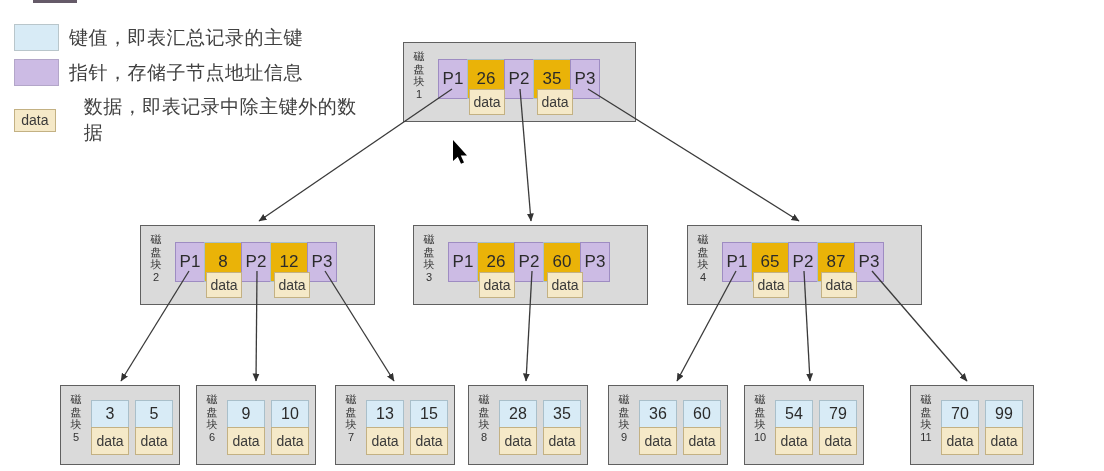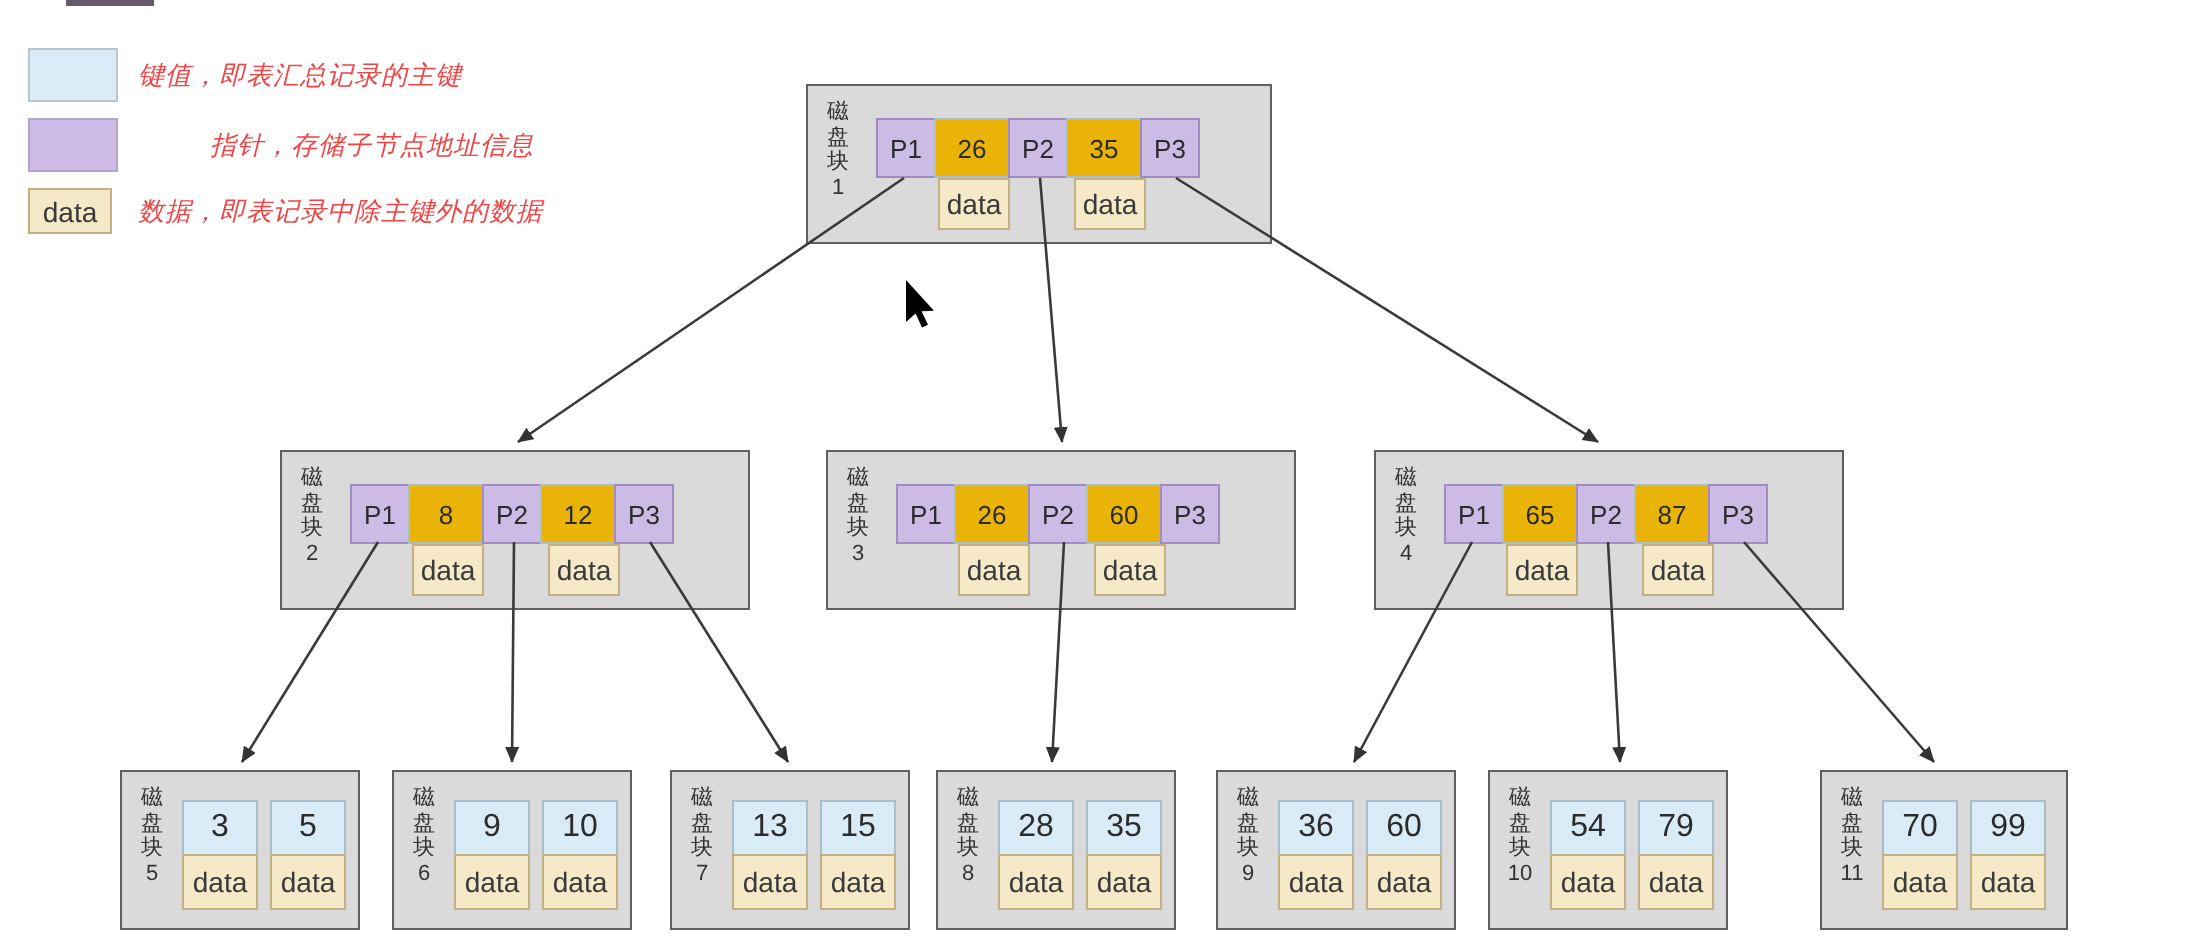--- a/index.html
+++ b/index.html
@@ -6,44 +6,44 @@
   body {
     width:1104px; height:471px; position:relative; overflow:hidden;
     background:#ffffff;
     font-family:"Liberation Sans","DejaVu Sans",sans-serif;
     color:#2f2f2f;
   }
   
   .legend { position:absolute; left:14px; top:24px; width:360px; height:100px; }
   .lrow { position:absolute; left:0; display:flex; align-items:center; }
   .lrow1 { top:0; }
-  .lrow2 { top:35px;gap:36px; }
+  .lrow2 { top:35px; }
   .lrow3 { top:70px; }
   .swatch { box-sizing:border-box; display:flex; align-items:center; justify-content:center; }
   .swatch-key { width:45px; height:27px; background:#d8ebf6; border:1px solid #b9c6cb; }
   .swatch-ptr { width:45px; height:27px; background:#ccbbe4; border:1px solid #b3a6c9; }
   .swatch-data { width:42px; height:23px; background:#f5e9c8; border:1px solid #c3b183;
                  font-size:14px; color:#3a3a3a; }
-  .llabel { margin-left:10px; font-size:13px; color:#ef4444; letter-spacing:0.5px;font-style:italic; }
-  .lrow3 .llabel { margin-left:13px; }
+  .llabel { margin-left:10px; font-size:19px; color:#404040; letter-spacing:0.5px; }
+  .lrow3 .llabel { margin-left:28px; }
   
   .node {
     position:absolute; background:#dadada; border:1.5px solid #606060;
     box-sizing:border-box;
   }
   .vlabel {
     position:absolute; left:5px; top:7px; width:20px;
     display:flex; flex-direction:column; align-items:center; color:#333;
   }
   .vchar { font-size:11px; line-height:12.5px; }
   .vnum  { font-size:11px; line-height:13px; }
   .cells { position:absolute; left:34px; top:16px; display:flex; }
   .cell {
-    box-sizing:border-box; height:30px; display:flex; align-items:center;
-    justify-content:center; font-size:13px; color:#2b2b2b;
+    box-sizing:border-box; height:40px; display:flex; align-items:center;
+    justify-content:center; font-size:17px; color:#2b2b2b;
   }
   .ptr { width:30px; background:#ccbbe4; border:1.4px solid #9e8cc2; margin-left:-1px; }
   .key { width:38px; background:#eab308; border:1.4px solid #a9bfca; margin-left:-1px; }
   .cells .cell:first-child { margin-left:0; }
   .databox {
     position:absolute; top:46px; width:36px; height:26px;
     background:#f5e9c8; border:1.4px solid #c3b183; box-sizing:border-box;
     font-size:14px; color:#3a3a3a; display:flex; align-items:center; justify-content:center;
   }
   .d1 { left:65px; } .d2 { left:133px; }

